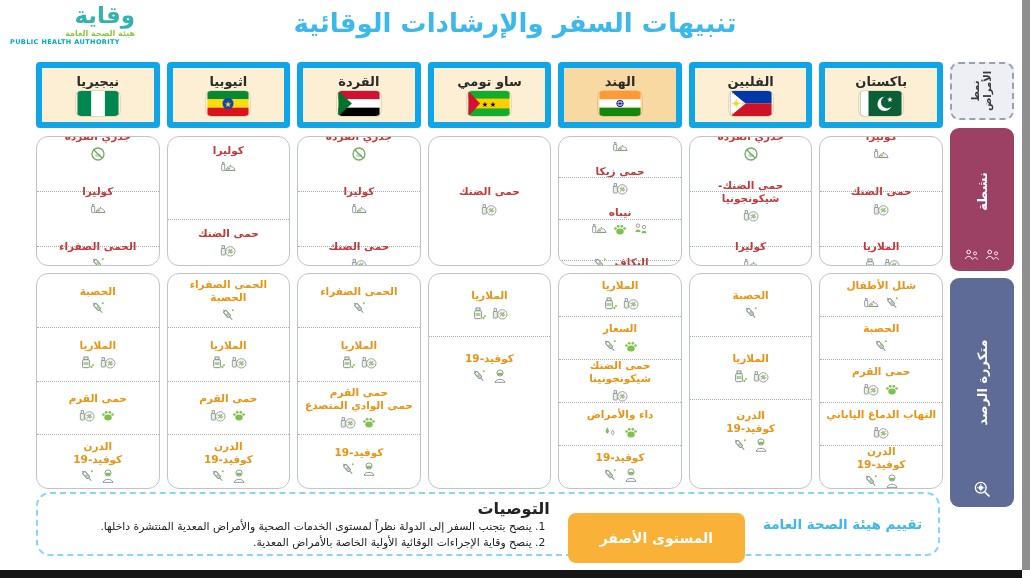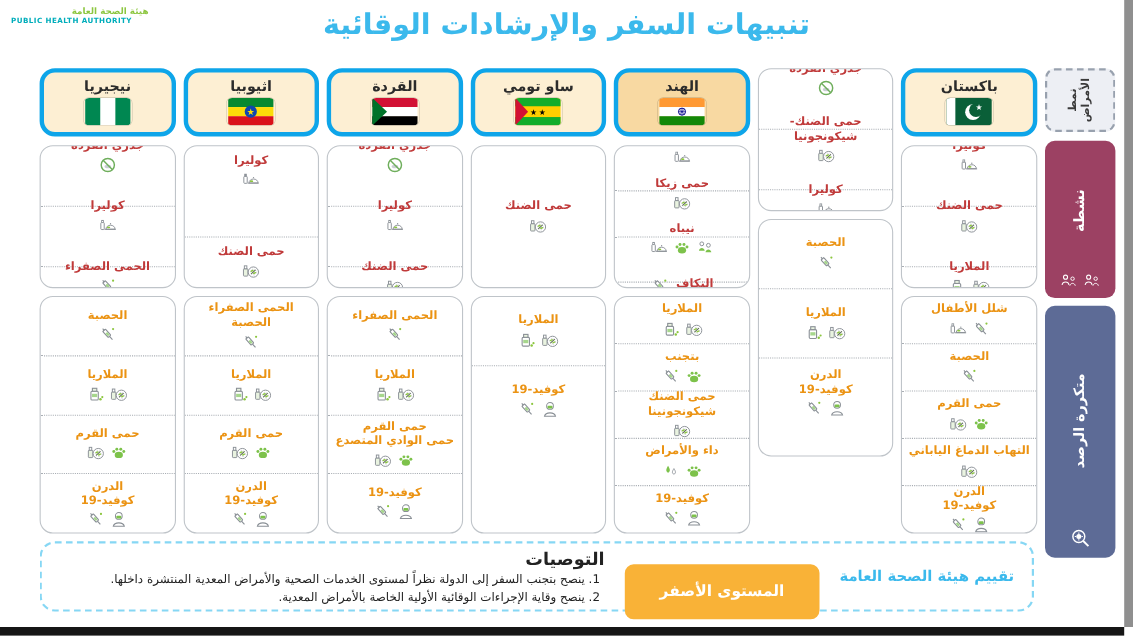--- a/index.html
+++ b/index.html
@@ -11,21 +11,21 @@
   .logo{position:absolute;left:10px;top:4px;width:125px;text-align:right;direction:rtl;}
   .logo-brand{font-size:23px;font-weight:bold;color:#33B3AE;line-height:1;}
   .logo-sub-ar{font-size:8px;color:#8CC63F;font-weight:bold;margin-top:2px;letter-spacing:1px;}
   .logo-sub-en{font-size:6.5px;color:#00ADBB;font-weight:bold;direction:ltr;text-align:left;letter-spacing:.4px;}
   .page-title{position:absolute;top:8px;left:0;right:0;text-align:center;
               font-size:26px;font-weight:bold;color:#3BB9EC;}
 
   
   .main{position:absolute;top:62px;right:16px;left:36px;display:flex;gap:7px;}
   .col{flex:1 1 0;display:flex;flex-direction:column;min-width:0;}
-  .chead{height:54px;background:#FDEFD3;border:4px solid #0ea5e9;border-radius:14px;
+  .chead{height:54px;background:#FDEFD3;border:6px solid #0ea5e9;border-radius:4px;
          display:flex;flex-direction:column;align-items:center;justify-content:center;gap:3px;margin-bottom:8px;}
   .chead.hl{background:#F8D9A2;text-align:right;}
   .cname{font-size:13px;font-weight:bold;color:#2b2b2b;line-height:1;}
   .flag{width:44px;height:25px;border-radius:5px;overflow:hidden;box-shadow:0 0 0 .5px rgba(0,0,0,.18);}
   .flag svg{display:block;width:100%;height:100%;}
 
   .card{background:#fff;border:1.6px solid #BFC4C9;border-radius:12px;
         display:flex;flex-direction:column;overflow:hidden;}
   .card.active{height:128px;margin-bottom:7px;gap:36px;}
   .card.recurrent{height:214px;}
@@ -153,20 +153,21 @@
     <line x1="5.8" y1="10" x2="7.2" y2="10"></line>
           <line x1="12.8" y1="10" x2="14.2" y2="10"></line>
   </g>
 </symbol>
 </defs>
 </svg>
 
 <div class="page">
 
   <div class="logo">
+    <div class="logo-brand">وقاية</div>
     <div class="logo-sub-ar">هيئة الصحة العامة</div>
     <div class="logo-sub-en">PUBLIC HEALTH AUTHORITY</div>
   </div>
 
   <div class="page-title">تنبيهات السفر والإرشادات الوقائية</div>
 
   <div class="main">
     <div class="sidecol">
       <div class="pattern-box">
         <div class="vtext" id="pattern-label">نمط<br>الأمراض</div>
@@ -282,20 +283,40 @@
                 <svg class="dicon" viewBox="0 0 24 24">
                   <use href="#i-syringe"></use>
                 </svg>
                 <svg class="dicon" viewBox="0 0 24 24">
                   <use href="#i-maskperson"></use>
                 </svg>
               </div>
             </div>
           </div>
         </div><div class="col">
+          <div class="chead">
+            <div class="cname">الفلبين</div>
+            <div class="flag">
+              <svg viewBox="0 0 46 28">
+                <rect width="46" height="14" fill="#0038A8"></rect>
+                <rect y="14" width="46" height="14" fill="#CE1126"></rect>
+                <polygon points="0,0 17,14 0,28" fill="#fff"></polygon>
+                <circle cx="6.5" cy="14" r="2.6" fill="#FCD116"></circle>
+                <g stroke="#FCD116" stroke-width="1">
+                  <line x1="6.5" y1="9.2" x2="6.5" y2="11"></line>
+                  <line x1="6.5" y1="17" x2="6.5" y2="18.8"></line>
+                  <line x1="1.7" y1="14" x2="3.5" y2="14"></line>
+                  <line x1="9.5" y1="14" x2="11.3" y2="14"></line>
+                </g>
+                <circle cx="2.6" cy="3" r="1" fill="#FCD116"></circle>
+                <circle cx="2.6" cy="25" r="1" fill="#FCD116"></circle>
+                <circle cx="13.8" cy="14" r="1" fill="#FCD116"></circle>
+              </svg>
+            </div>
+          </div>
           <div class="card active">
             <div class="cell">
               <div class="dname">جدري القردة</div>
               <div class="icons">
                 <svg class="dicon" viewBox="0 0 24 24">
                   <use href="#i-nocontact"></use>
                 </svg>
               </div>
             </div>
             <div class="cell">
@@ -411,21 +432,21 @@
               <div class="icons">
                 <svg class="dicon" viewBox="0 0 24 24">
                   <use href="#i-medicine"></use>
                 </svg>
                 <svg class="dicon" viewBox="0 0 24 24">
                   <use href="#i-mosquito"></use>
                 </svg>
               </div>
             </div>
             <div class="cell">
-              <div class="dname">بتجنب</div>
+              <div class="dname">السعار</div>
               <div class="icons">
                 <svg class="dicon" viewBox="0 0 24 24">
                   <use href="#i-syringe"></use>
                 </svg>
                 <svg class="dicon" viewBox="0 0 24 24">
                   <use href="#i-paw"></use>
                 </svg>
               </div>
             </div>
             <div class="cell">

